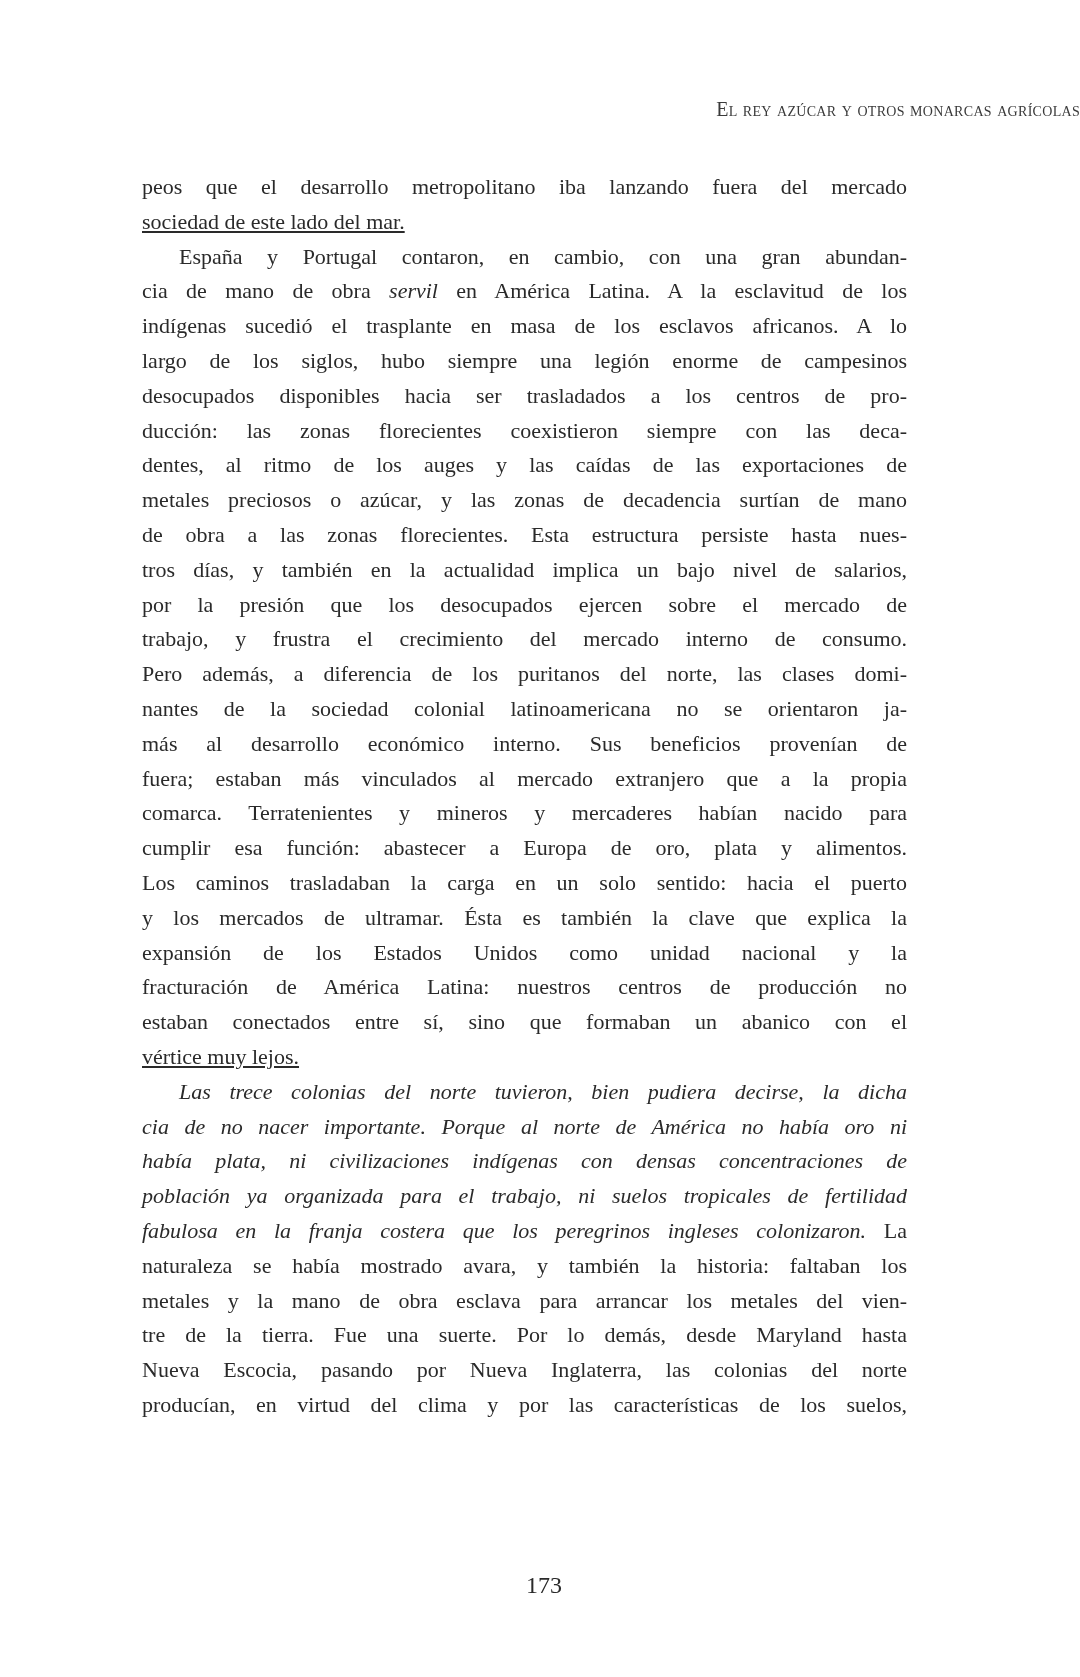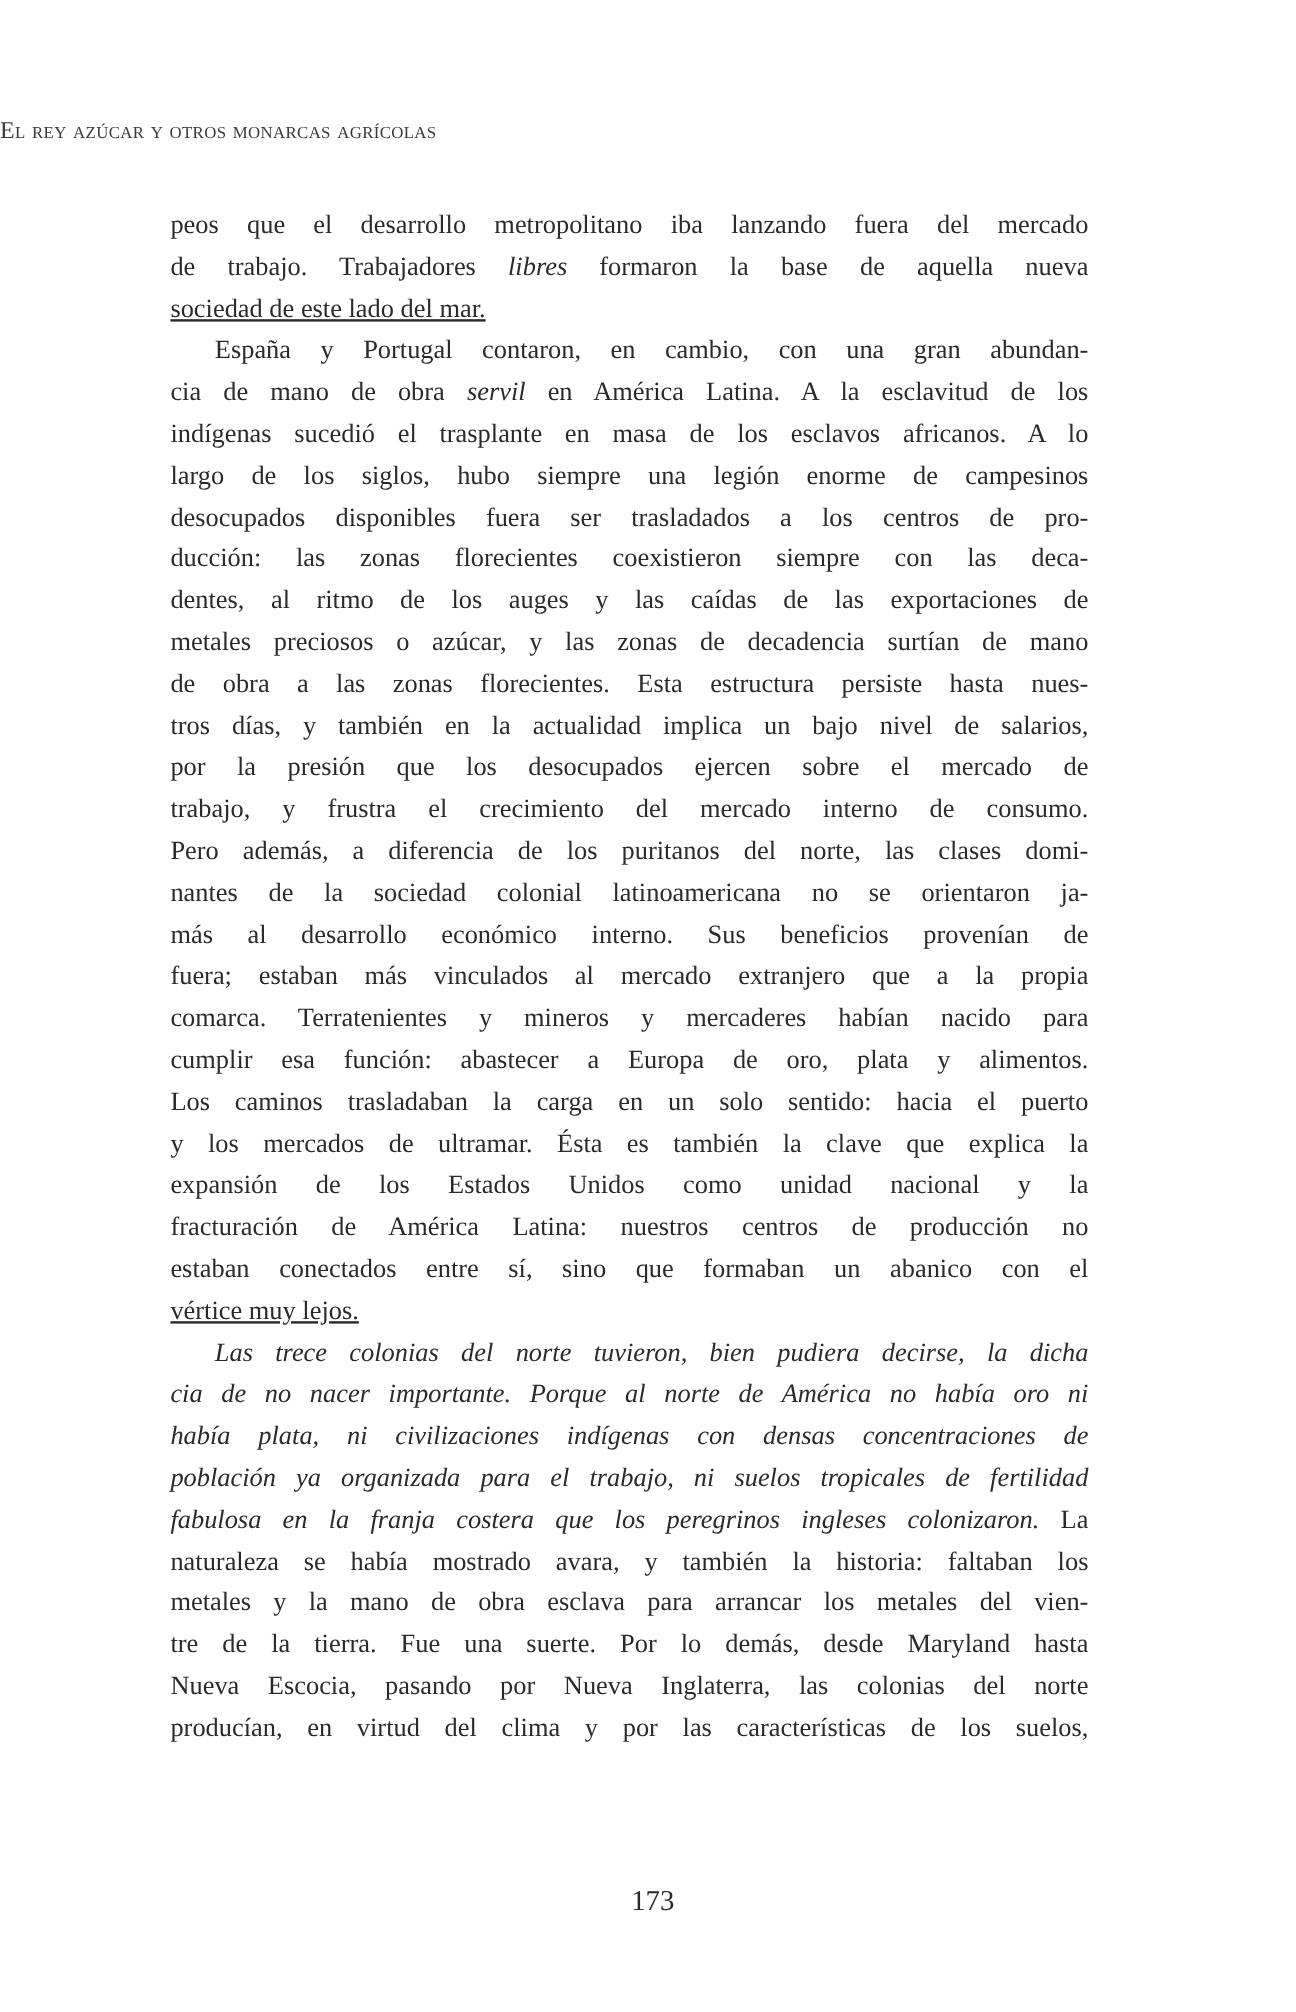--- a/index.html
+++ b/index.html
@@ -13,21 +13,21 @@
     position: relative;
     overflow: hidden;
     font-family: "Liberation Serif", "DejaVu Serif", serif;
     color: #2a2a2a;
   }
   .running-head {
     position: absolute;
     top: 98px;
     left: 0;
     width: 1080px;
-    text-align: left;
+    text-align: right;
     font-size: 20px;
     font-variant: small-caps;
     letter-spacing: 0.3px;
     color: #3a3a3a;
   }
   .text-block {
     position: absolute;
     top: 170px;
     left: 142px;
     width: 765px;
@@ -63,30 +63,29 @@
 </style>
 </head>
 <body>
 
 <div class="running-head">El rey azúcar y otros monarcas agrícolas</div>
 
 <div class="text-block">
 
   <div>
     <span class="line">peos que el desarrollo metropolitano iba lanzando fuera del mercado</span>
-    <span class="line">de trabajo. Trabajadores <span class="it">libres</span> formaron la base de aquella nueva</span>
     <span class="line last">sociedad de este lado del mar.</span>
   </div>
 
   <div>
     <span class="line indent">España y Portugal contaron, en cambio, con una gran abundan-</span>
     <span class="line">cia de mano de obra <span class="it">servil</span> en América Latina. A la esclavitud de los</span>
     <span class="line">indígenas sucedió el trasplante en masa de los esclavos africanos. A lo</span>
     <span class="line">largo de los siglos, hubo siempre una legión enorme de campesinos</span>
-    <span class="line">desocupados disponibles fuera ser trasladados a los centros de pro-</span>
+    <span class="line">desocupados disponibles hacia ser trasladados a los centros de pro-</span>
     <span class="line">ducción: las zonas florecientes coexistieron siempre con las deca-</span>
     <span class="line">dentes, al ritmo de los auges y las caídas de las exportaciones de</span>
     <span class="line">metales preciosos o azúcar, y las zonas de decadencia surtían de mano</span>
     <span class="line">de obra a las zonas florecientes. Esta estructura persiste hasta nues-</span>
     <span class="line">tros días, y también en la actualidad implica un bajo nivel de salarios,</span>
     <span class="line">por la presión que los desocupados ejercen sobre el mercado de</span>
     <span class="line">trabajo, y frustra el crecimiento del mercado interno de consumo.</span>
     <span class="line">Pero además, a diferencia de los puritanos del norte, las clases domi-</span>
     <span class="line">nantes de la sociedad colonial latinoamericana no se orientaron ja-</span>
     <span class="line">más al desarrollo económico interno. Sus beneficios provenían de</span>

